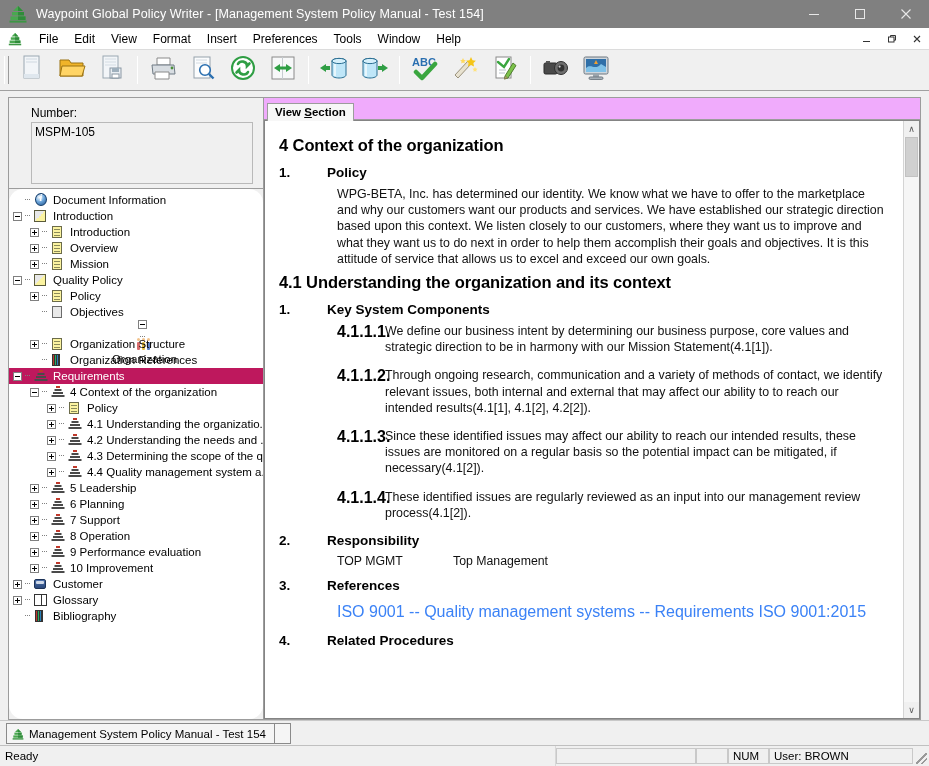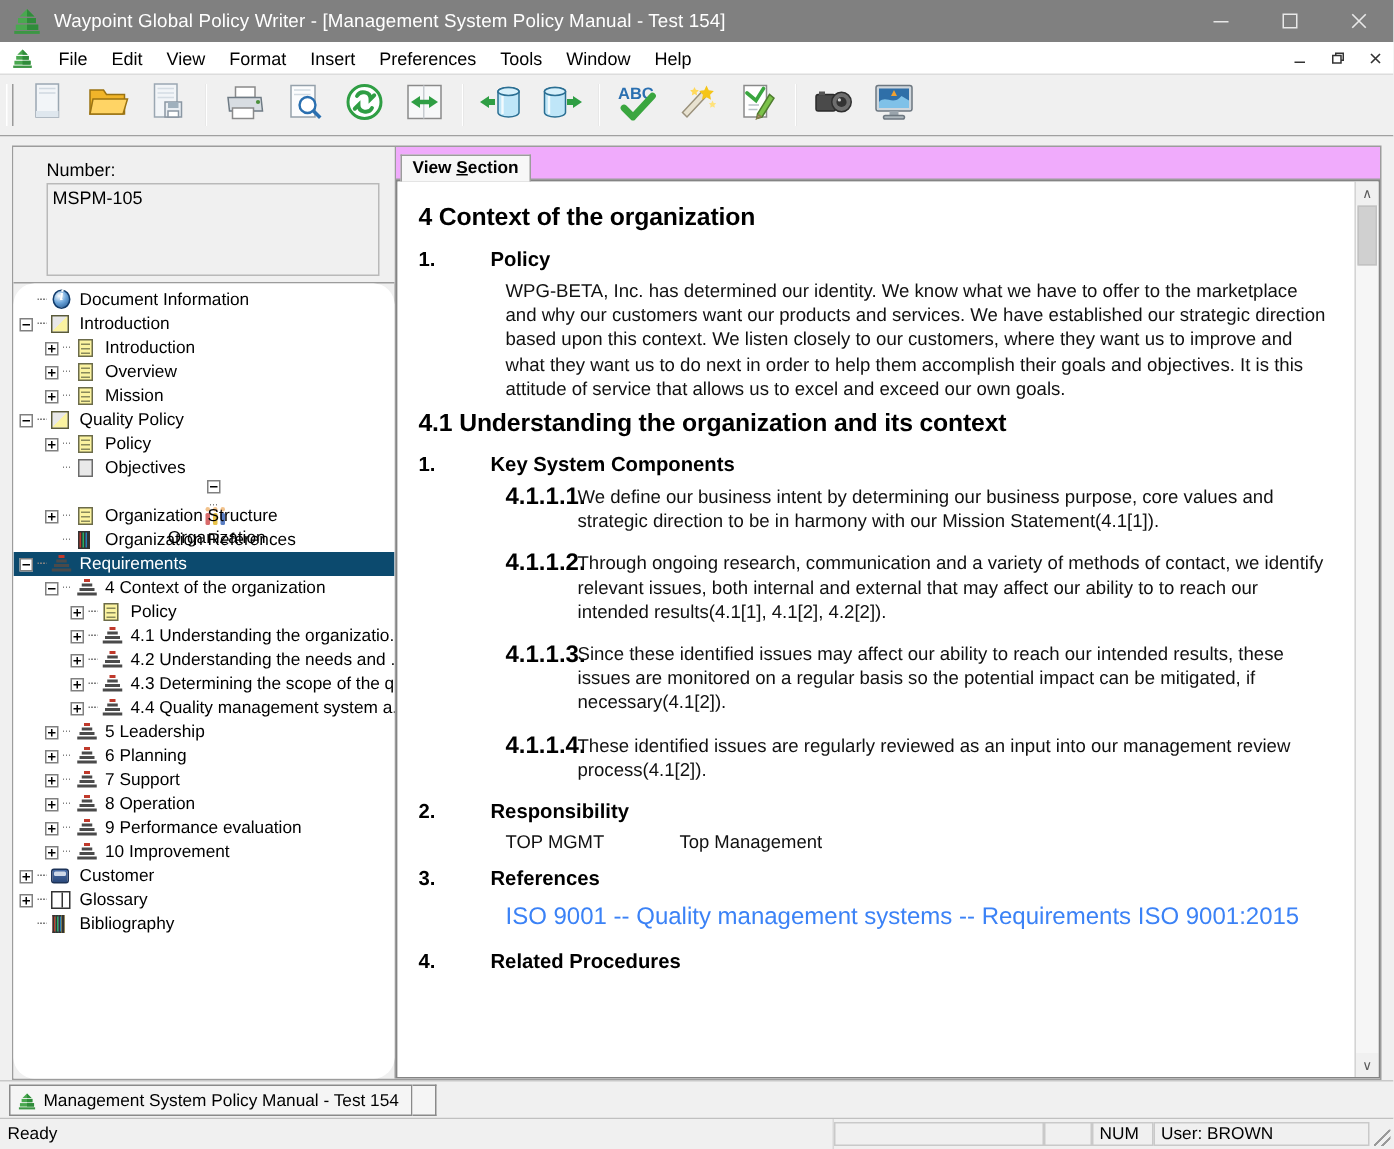--- a/index.html
+++ b/index.html
@@ -176,21 +176,21 @@
     color: #000;
     white-space: nowrap;
     position: relative;
     cursor: default;
   }
   .tnode .lbl {
     padding: 0 2px 0 3px;
     line-height: 14px;
   }
   .tnode.sel {
-    background: #0c4a6e;
+    background: #be185d;
   }
   .tnode.sel .lbl { color: #ffffff; }
   .expander {
     width: 9px; height: 9px;
     border: 1px solid #808080;
     background: #ffffff;
     position: relative;
     flex: 0 0 9px;
     margin-right: 3px;
   }

